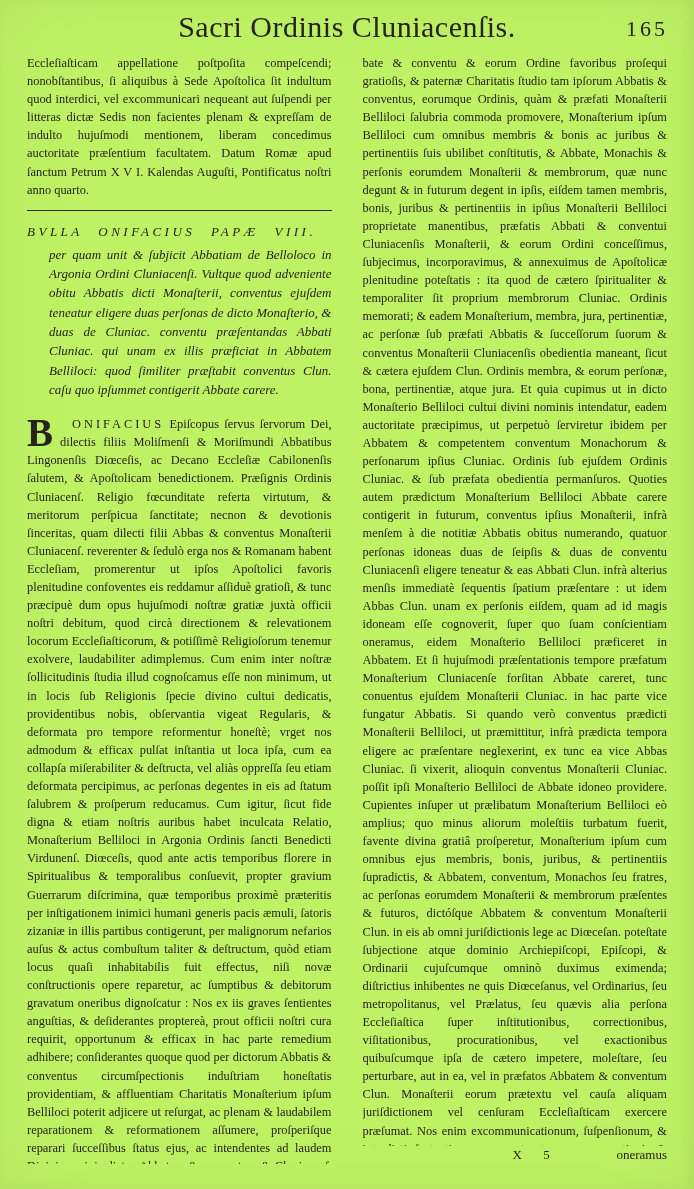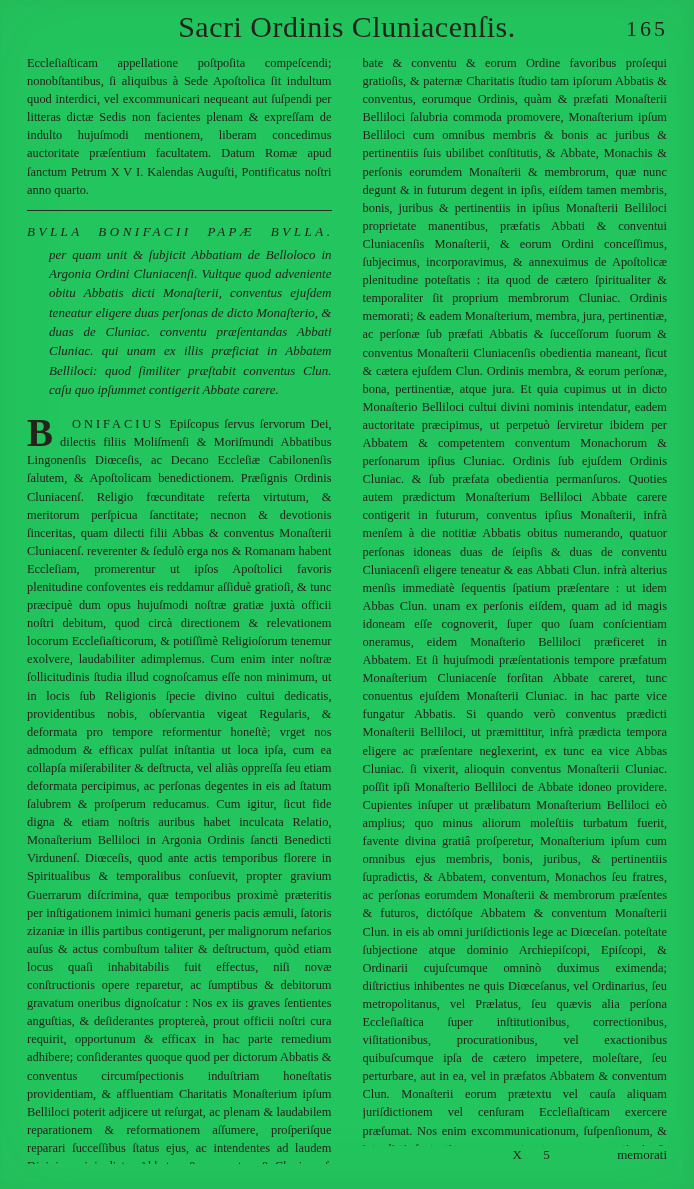--- a/index.html
+++ b/index.html
@@ -1,20 +1,20 @@
 <!DOCTYPE html>
 <html lang="la"><head>
 <meta charset="utf-8">
 <style>
   html,body { margin:0; padding:0; background:#e9e7e1; }
   .page {
     position:relative;
     width:694px; height:1189px;
     margin:0 auto;
-    background:#22c55e;
+    background:#bef264;
     color:#26221c;
     font-family:"Liberation Serif", serif;
     overflow:hidden;
     box-shadow: inset 0 0 80px rgba(90,75,55,.07), inset -5px 0 12px rgba(60,50,40,.05);
   }
   .page-header { position:absolute; top:10px; left:0; right:0; height:44px; }
   .page-title {
     margin:0; text-align:center;
     font-size:30px; font-weight:normal; letter-spacing:.5px;
   }
@@ -75,32 +75,32 @@
     <span class="page-number">165</span>
   </div>
 
   <div class="columns">
 
     <div class="col col-left">
       <p class="body-text closing-paragraph">Eccleſiaſticam appellatione poſtpoſita compeſcendi; nonobſtantibus, ſi aliquibus à Sede Apoſtolica ſit indultum quod interdici, vel excommunicari nequeant aut ſuſpendi per litteras dictæ Sedis non facientes plenam &amp; expreſſam de indulto hujuſmodi mentionem, liberam concedimus auctoritate præſentium facultatem. Datum Romæ apud ſanctum Petrum X V I. Kalendas Auguſti, Pontificatus noſtri anno quarto.</p>
 
       <hr class="section-rule">
 
-      <p class="bull-heading">BVLLA BONIFACII PAPÆ BVLLA.</p>
+      <p class="bull-heading">BVLLA ONIFACIUS PAPÆ VIII.</p>
 
       <p class="bull-summary">per quam unit &amp; ſubjicit Abbatiam de Belloloco in Argonia Ordini Cluniacenſi. Vultque quod adveniente obitu Abbatis dicti Monaſterii, conventus ejuſdem teneatur eligere duas perſonas de dicto Monaſterio, &amp; duas de Cluniac. conventu præſentandas Abbati Cluniac. qui unam ex illis præficiat in Abbatem Belliloci: quod ſimiliter præſtabit conventus Clun. caſu quo ipſummet contigerit Abbate carere.</p>
 
       <p class="body-text bull-body-start">
         <span class="drop-cap">B</span><span class="incipit">ONIFACIUS</span><span> Epiſcopus ſervus ſervorum Dei, dilectis filiis Moliſmenſi &amp; Moriſmundi Abbatibus Lingonenſis Diœceſis, ac Decano Eccleſiæ Cabilonenſis ſalutem, &amp; Apoſtolicam benedictionem. Præſignis Ordinis Cluniacenſ. Religio fœcunditate referta virtutum, &amp; meritorum perſpicua ſanctitate; necnon &amp; devotionis ſinceritas, quam dilecti filii Abbas &amp; conventus Monaſterii Cluniacenſ. reverenter &amp; ſedulò erga nos &amp; Romanam habent Eccleſiam, promerentur ut ipſos Apoſtolici favoris plenitudine confoventes eis reddamur aſſiduè gratioſi, &amp; tunc præcipuè dum opus hujuſmodi noſtræ gratiæ juxtà officii noſtri debitum, quod circà directionem &amp; relevationem locorum Eccleſiaſticorum, &amp; potiſſimè Religioſorum tenemur exolvere, laudabiliter adimplemus. Cum enim inter noſtræ ſollicitudinis ſtudia illud cognoſcamus eſſe non minimum, ut in locis ſub Religionis ſpecie divino cultui dedicatis, providentibus nobis, obſervantia vigeat Regularis, &amp; deformata pro tempore reformentur honeſtè; vrget nos admodum &amp; efficax pulſat inſtantia ut loca ipſa, cum ea collapſa miſerabiliter &amp; deſtructa, vel aliàs oppreſſa ſeu etiam deformata percipimus, ac perſonas degentes in eis ad ſtatum ſalubrem &amp; proſperum reducamus. Cum igitur, ſicut fide digna &amp; etiam noſtris auribus habet inculcata Relatio, Monaſterium Belliloci in Argonia Ordinis ſancti Benedicti Virdunenſ. Diœceſis, quod ante actis temporibus florere in Spiritualibus &amp; temporalibus conſuevit, propter gravium Guerrarum diſcrimina, quæ temporibus proximè præteritis per inſtigationem inimici humani generis pacis æmuli, ſatoris zizaniæ in illis partibus contigerunt, per malignorum nefarios auſus &amp; actus combuſtum taliter &amp; deſtructum, quòd etiam locus quaſi inhabitabilis fuit effectus, niſi novæ conſtructionis opere reparetur, ac ſumptibus &amp; debitorum gravatum oneribus dignoſcatur : Nos ex iis graves ſentientes anguſtias, &amp; deſiderantes proptereà, prout officii noſtri cura requirit, opportunum &amp; efficax in hac parte remedium adhibere; conſiderantes quoque quod per dictorum Abbatis &amp; conventus circumſpectionis induſtriam honeſtatis providentiam, &amp; affluentiam Charitatis Monaſterium ipſum Belliloci poterit adjicere ut reſurgat, ac plenam &amp; laudabilem reparationem &amp; reformationem aſſumere, proſperiſque reparari ſucceſſibus ſtatus ejus, ac intendentes ad laudem Divini nominis dictos Abbatem &amp; conventum &amp; Cluniacenſ. Ordinem in prædicto Monaſterio Belliloci, ipſumque Monaſterium in eiſdem Ab-</span>
       </p>
     </div>
 
     <div class="col col-right">
       <p class="body-text col-body-continued">bate &amp; conventu &amp; eorum Ordine favoribus proſequi gratioſis, &amp; paternæ Charitatis ſtudio tam ipſorum Abbatis &amp; conventus, eorumque Ordinis, quàm &amp; præfati Monaſterii Belliloci ſalubria commoda promovere, Monaſterium ipſum Belliloci cum omnibus membris &amp; bonis ac juribus &amp; pertinentiis ſuis ubilibet conſtitutis, &amp; Abbate, Monachis &amp; perſonis eorumdem Monaſterii &amp; membrorum, quæ nunc degunt &amp; in futurum degent in ipſis, eiſdem tamen membris, bonis, juribus &amp; pertinentiis in ipſius Monaſterii Belliloci proprietate manentibus, præfatis Abbati &amp; conventui Cluniacenſis Monaſterii, &amp; eorum Ordini conceſſimus, ſubjecimus, incorporavimus, &amp; annexuimus de Apoſtolicæ plenitudine poteſtatis : ita quod de cætero ſpiritualiter &amp; temporaliter ſit proprium membrorum Cluniac. Ordinis memorati; &amp; eadem Monaſterium, membra, jura, pertinentiæ, ac perſonæ ſub præfati Abbatis &amp; ſucceſſorum ſuorum &amp; conventus Monaſterii Cluniacenſis obedientia maneant, ſicut &amp; cætera ejuſdem Clun. Ordinis membra, &amp; eorum perſonæ, bona, pertinentiæ, atque jura. Et quia cupimus ut in dicto Monaſterio Belliloci cultui divini nominis intendatur, eadem auctoritate præcipimus, ut perpetuò ſerviretur ibidem per Abbatem &amp; competentem conventum Monachorum &amp; perſonarum ipſius Cluniac. Ordinis ſub ejuſdem Ordinis Cluniac. &amp; ſub præfata obedientia permanſuros. Quoties autem prædictum Monaſterium Belliloci Abbate carere contigerit in futurum, conventus ipſius Monaſterii, infrà menſem à die notitiæ Abbatis obitus numerando, quatuor perſonas idoneas duas de ſeipſis &amp; duas de conventu Cluniacenſi eligere teneatur &amp; eas Abbati Clun. infrà alterius menſis immediatè ſequentis ſpatium præſentare : ut idem Abbas Clun. unam ex perſonis eiſdem, quam ad id magis idoneam eſſe cognoverit, ſuper quo ſuam conſcientiam oneramus, eidem Monaſterio Belliloci præficeret in Abbatem. Et ſi hujuſmodi præſentationis tempore præfatum Monaſterium Cluniacenſe forſitan Abbate careret, tunc conuentus ejuſdem Monaſterii Cluniac. in hac parte vice fungatur Abbatis. Si quando verò conventus prædicti Monaſterii Belliloci, ut præmittitur, infrà prædicta tempora eligere ac præſentare neglexerint, ex tunc ea vice Abbas Cluniac. ſi vixerit, alioquin conventus Monaſterii Cluniac. poſſit ipſi Monaſterio Belliloci de Abbate idoneo providere. Cupientes inſuper ut prælibatum Monaſterium Belliloci eò amplius; quo minus aliorum moleſtiis turbatum fuerit, favente divina gratiâ proſperetur, Monaſterium ipſum cum omnibus ejus membris, bonis, juribus, &amp; pertinentiis ſupradictis, &amp; Abbatem, conventum, Monachos ſeu fratres, ac perſonas eorumdem Monaſterii &amp; membrorum præſentes &amp; futuros, dictóſque Abbatem &amp; conventum Monaſterii Clun. in eis ab omni juriſdictionis lege ac Diœceſan. poteſtate ſubjectione atque dominio Archiepiſcopi, Epiſcopi, &amp; Ordinarii cujuſcumque omninò duximus eximenda; diſtrictius inhibentes ne quis Diœceſanus, vel Ordinarius, ſeu metropolitanus, vel Prælatus, ſeu quævis alia perſona Eccleſiaſtica ſuper inſtitutionibus, correctionibus, viſitationibus, procurationibus, vel exactionibus quibuſcumque ipſa de cætero impetere, moleſtare, ſeu perturbare, aut in ea, vel in præfatos Abbatem &amp; conventum Clun. Monaſterii eorum prætextu vel cauſa aliquam juriſdictionem vel cenſuram Eccleſiaſticam exercere præſumat. Nos enim excommunicationum, ſuſpenſionum, &amp; interdicti ſententias, quas contra tenorem exemptionis &amp; inhibitionis hujuſmodi promulgari, &amp; proceſſus quoſlibet, quos à quibuſcumque contra hoc fieri contingeret &amp; haberi, ex tunc irritos decernimus &amp; inanes, ac nullius penitùs exiſtere firmitatis. De amplioris quoque gratiæ munificentia</p>
 
       <div class="footer-line">
         <span class="signature-mark">X 5</span>
-        <span class="catchword">memorati</span>
+        <span class="catchword">oneramus</span>
       </div>
     </div>
 
   </div>
 </div>
 
 </body></html>

